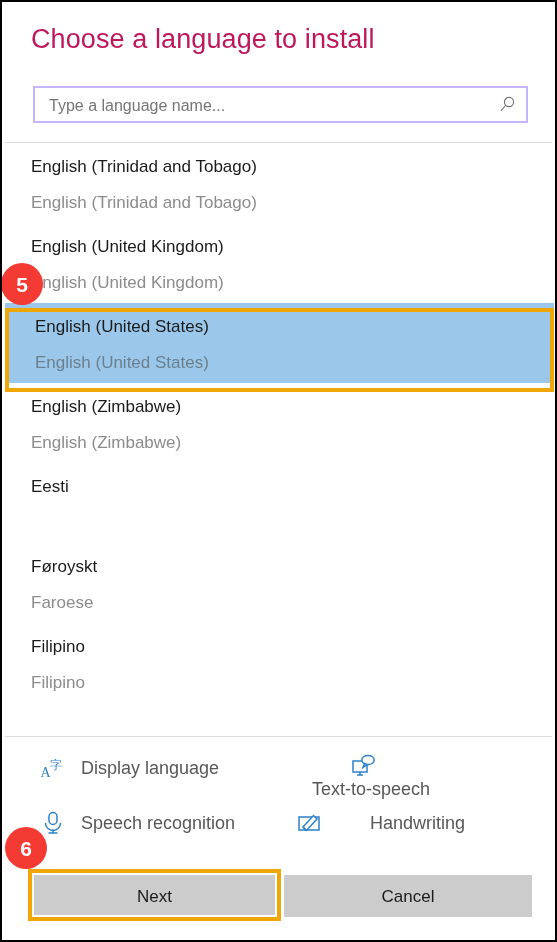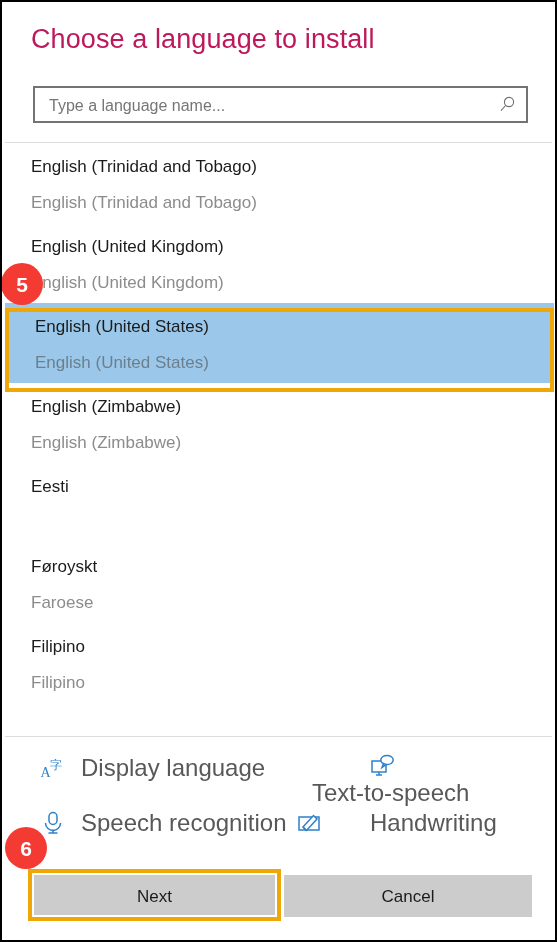--- a/index.html
+++ b/index.html
@@ -33,21 +33,21 @@
   }
 
   
   .search-box {
     position: absolute;
     left: 31px;
     top: 84px;
     width: 495px;
     height: 37px;
     box-sizing: border-box;
-    border: 2px solid #737373;
+    border: 2px solid #c4b5fd;
     background: #ffffff;
   }
   .search-input {
     position: absolute;
     left: 12px;
     top: 0;
     right: 40px;
     height: 100%;
     border: none;
     outline: none;
@@ -132,21 +132,21 @@
     height: 30px;
   }
   .feature-icon {
     width: 26px;
     height: 26px;
     flex: 0 0 26px;
     display: block;
   }
   .feature-label {
     margin-left: 15px;
-    font-size: 24px;
+    font-size: 18px;
     color: #585858;
     white-space: nowrap;
     text-align: right;
   }
   .feature.f0 { left: 38px;  top: 9px; }
   .feature.f1 { left: 295px; top: 9px; flex-direction: column; }
   .feature.f2 { left: 38px;  top: 64px; }
   .feature.f3 { left: 295px; top: 64px; gap: 32px; }
 
   

